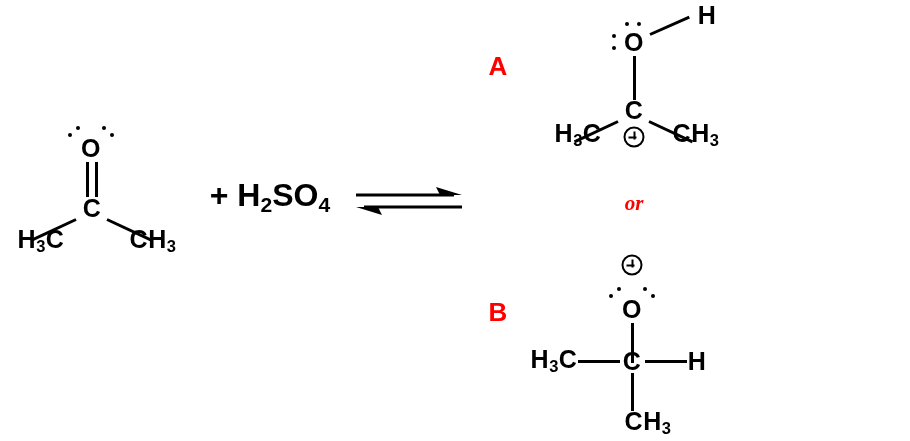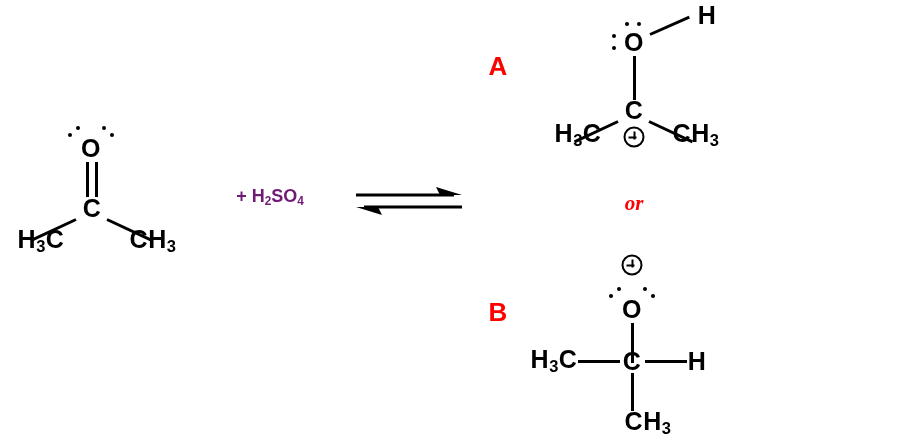--- a/index.html
+++ b/index.html
@@ -90,22 +90,22 @@
     font-style: italic;
     font-size: 21px;
     color: #ff0000;
     transform: translate(-50%, -50%);
     line-height: 1;
   }
   .reagent {
     position: absolute;
     font-family: "Liberation Sans", sans-serif;
     font-weight: bold;
-    font-size: 18px;
-    color: #701a75;
+    font-size: 32px;
+    color: #000000;
     transform: translate(-50%, -50%);
     white-space: nowrap;
     line-height: 1;
   }
   .reagent sub { font-size: 0.66em; vertical-align: -0.25em; }
   .reagent sup { font-size: 0.66em; vertical-align: 0.45em; }
   .eq-arrows {
     position: absolute;
     transform: translate(-50%, -50%);
   }

